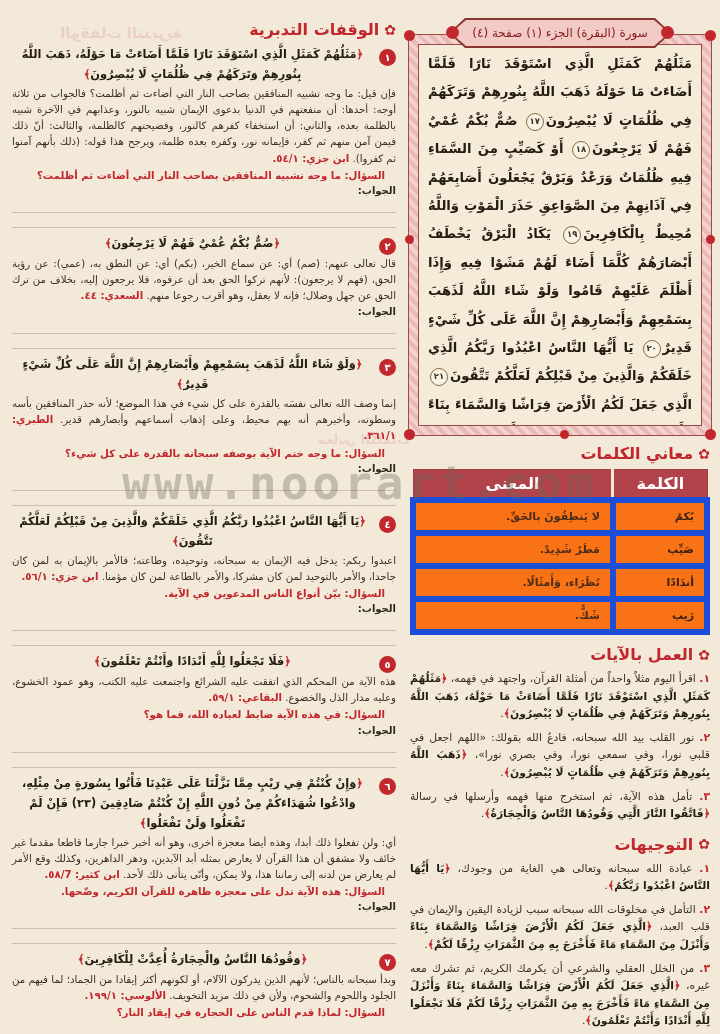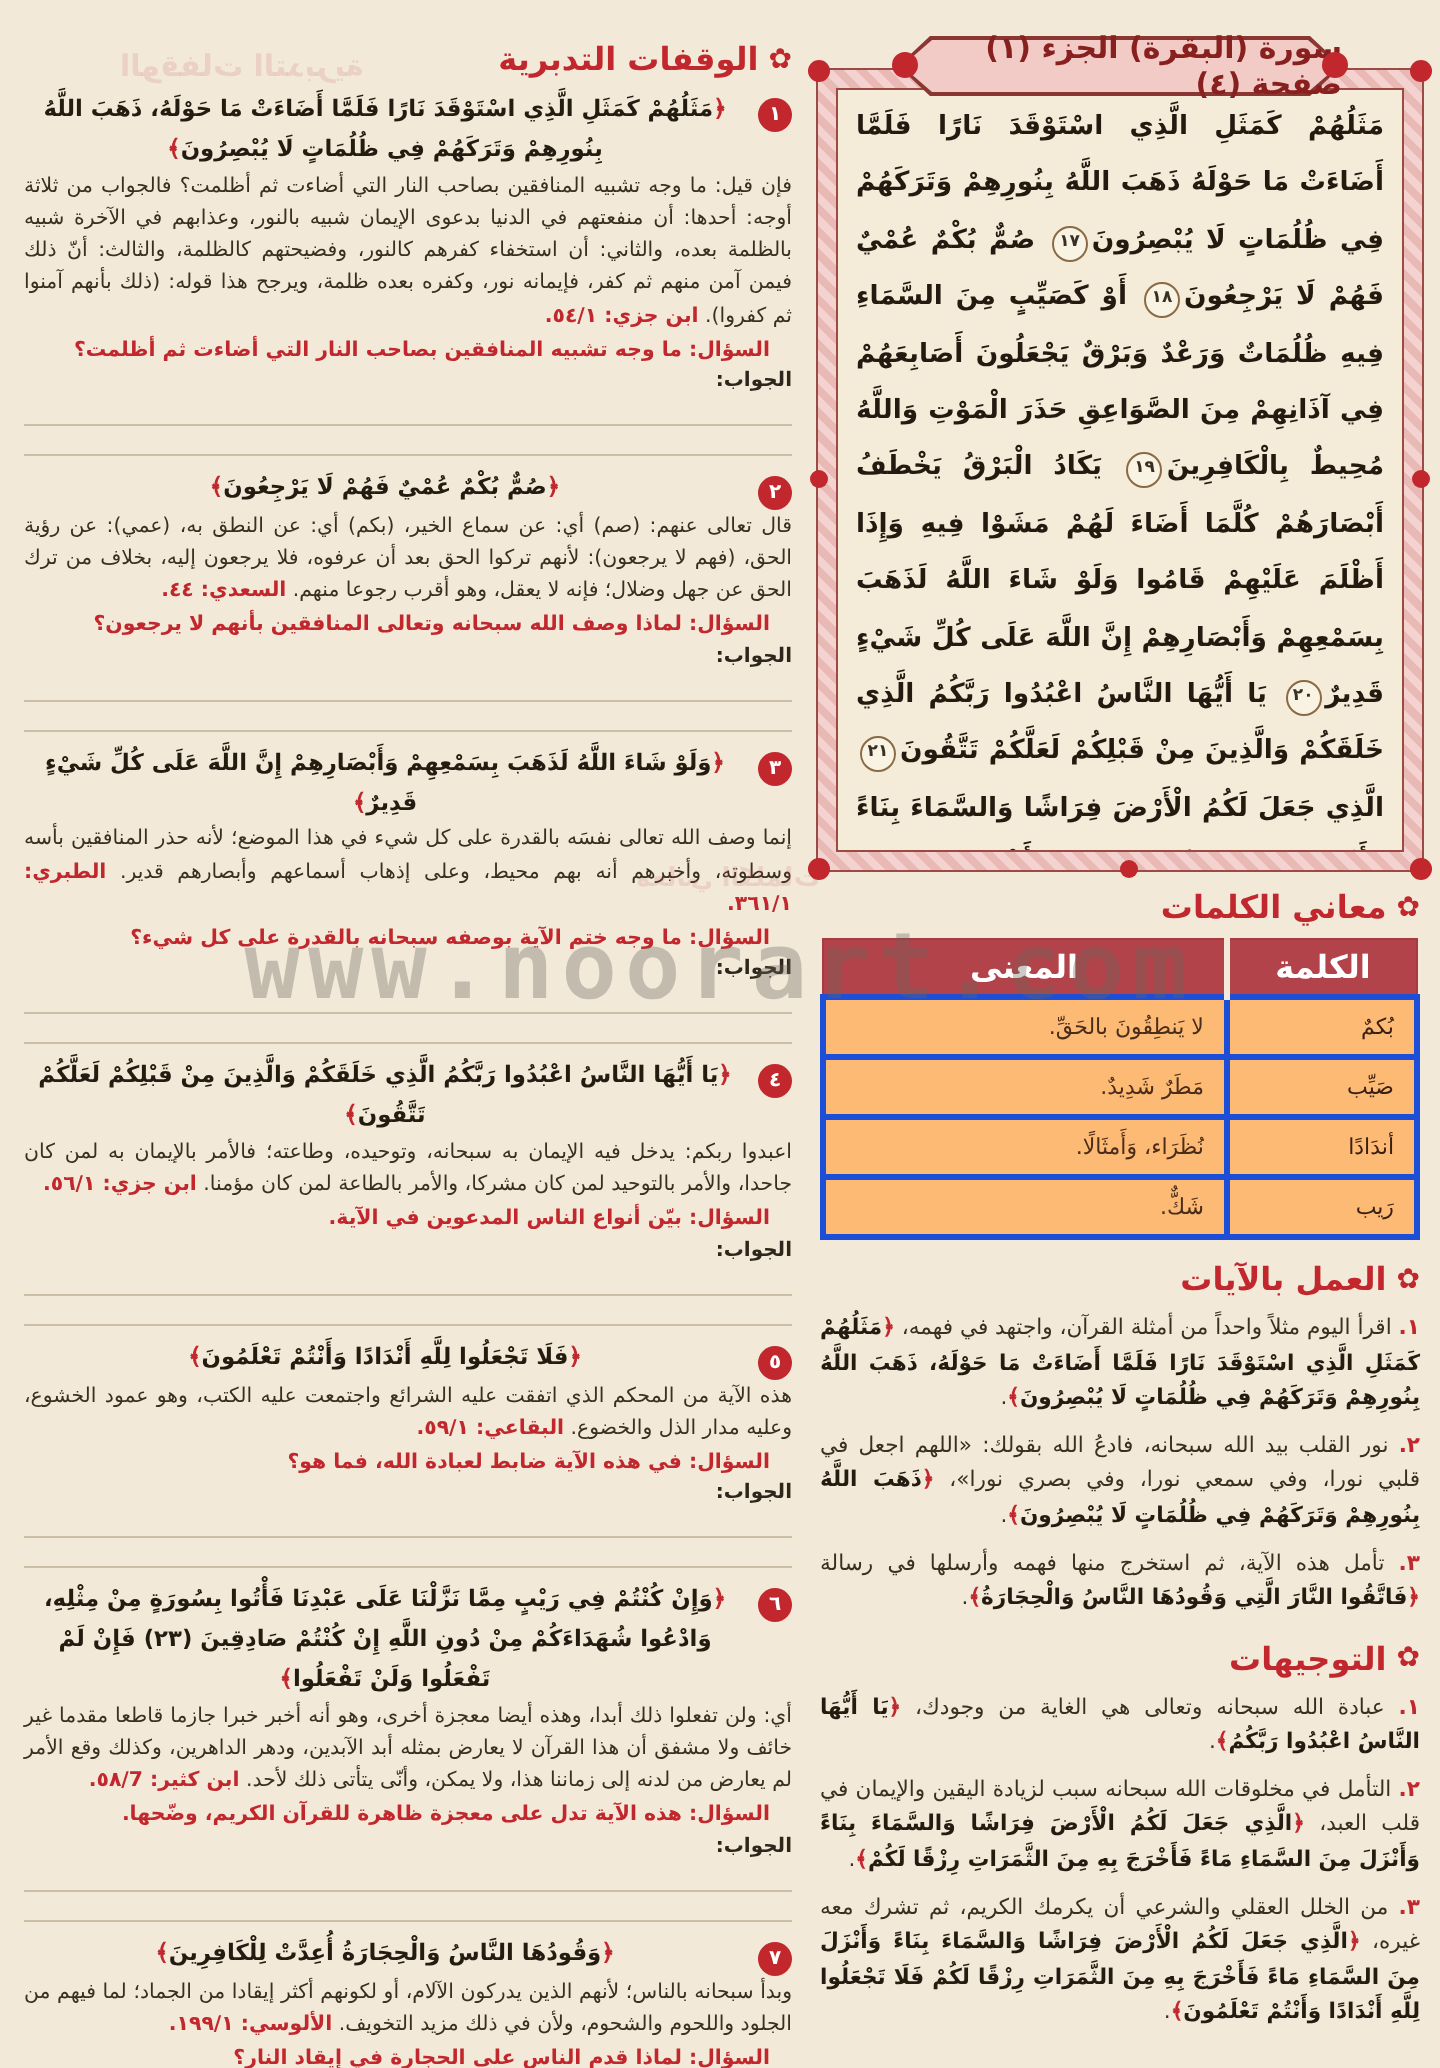--- a/index.html
+++ b/index.html
@@ -24,21 +24,21 @@
       margin:0 2px;vertical-align:1px;background:#f9f3e3;}
   .dot{position:absolute;background:#c1272d;border-radius:50%;z-index:6;}
 
   
   .banner{position:absolute;top:-17px;left:40px;right:40px;height:30px;z-index:5;}
   .banner-shape{position:absolute;inset:0;background:#8a3632;
       clip-path:polygon(0 50%,16px 0,calc(100% - 16px) 0,100% 50%,calc(100% - 16px) 100%,16px 100%);}
   .banner-shape.inner{inset:2px;background:#f2cbc7;
       clip-path:polygon(0 50%,15px 0,calc(100% - 15px) 0,100% 50%,calc(100% - 15px) 100%,15px 100%);}
   .banner-text{position:absolute;inset:0;display:flex;align-items:center;justify-content:center;
-      color:#87201f;font-weight:bold;font-size:15px;}
+      color:#87201f;font-weight:normal;font-size:12px;}
   .bdot{width:13px;height:13px;top:8px;}
 
   
   .left-col{position:absolute;top:20px;left:12px;width:384px;}
   .stop{margin-bottom:6px;}
   .stop-verse{display:flex;gap:6px;align-items:flex-start;margin-bottom:1px;}
   .snum{flex:0 0 auto;width:17px;height:17px;border-radius:50%;background:#c1272d;color:#fff;
       font-size:10px;font-weight:bold;display:flex;align-items:center;justify-content:center;margin-top:4px;}
   .sv{flex:1;text-align:center;font-weight:bold;font-size:11.4px;line-height:1.75;color:#241b11;}
   .br{color:#c1272d;font-weight:bold;}
@@ -47,21 +47,21 @@
   .qline{margin:1px 11px 0 0;color:#c1272d;font-weight:bold;font-size:10.2px;line-height:1.5;}
   .ans-label{font-weight:bold;font-size:10px;color:#2e261c;line-height:1.5;}
   .ans-line{border-bottom:1px solid #cdbfa6;height:14px;}
 
   
   .right-col{position:absolute;top:444px;right:10px;width:300px;}
   .wm-table{width:100%;border-collapse:collapse;margin:3px 0 10px 0;}
   .wm-table th{background:#b2434a;color:#fff;font-size:16px;font-weight:bold;
       padding:4px 6px;border:1px solid #a63b42;}
   .wm-table th.first{width:32%;border-left:3px solid #f2e9d8;}
-  .wm-table td{border:3px solid #1d4ed8;background:#fdba74;font-weight:normal;font-size:11px;
+  .wm-table td{border:6px solid #1d4ed8;background:#f97316;font-weight:bold;font-size:11px;
       padding:7px 10px;color:#3a2013;}
   .wm-table td.meaning{text-align:right;color:#4a2c1a;}
 
   .num-item{margin:0 0 7px 0;font-size:10.8px;line-height:1.6;text-align:justify;color:#3a2f21;}
   .inum{color:#c1272d;font-weight:bold;}
   .iverse{font-weight:bold;color:#241b11;}
 
   
   .watermark{position:absolute;top:456px;left:0;width:720px;direction:ltr;text-align:center;
       font-family:"DejaVu Sans Mono",monospace;font-weight:bold;font-size:46px;letter-spacing:4px;
@@ -128,21 +128,20 @@
       <div class="ans-line"></div>
       <div class="ans-line"></div>
     </div>
 
     <div class="stop">
       <div class="stop-verse">
           <span class="snum">٢</span>
         <span class="sv"><span class="br">﴿</span><span>صُمٌّ بُكْمٌ عُمْيٌ فَهُمْ لَا يَرْجِعُونَ</span><span class="br">﴾</span></span>
         </div>
       <p class="stop-body"><span>قال تعالى عنهم: (صم) أي: عن سماع الخير، (بكم) أي: عن النطق به، (عمي): عن رؤية الحق، (فهم لا يرجعون): لأنهم تركوا الحق بعد أن عرفوه، فلا يرجعون إليه، بخلاف من ترك الحق عن جهل وضلال؛ فإنه لا يعقل، وهو أقرب رجوعا منهم.</span> <span class="src">السعدي: ٤٤.</span></p>
-      <p class="qline"><span>السؤال:</span> <span>لماذا وصف الله سبحانه وتعالى المنافقين بأنهم لا يرجعون؟</span></p>
       <div class="ans-label">الجواب:</div>
       <div class="ans-line"></div>
       <div class="ans-line"></div>
     </div>
 
     <div class="stop">
       <div class="stop-verse">
           <span class="snum">٣</span>
         <span class="sv"><span class="br">﴿</span><span>وَلَوْ شَاءَ اللَّهُ لَذَهَبَ بِسَمْعِهِمْ وَأَبْصَارِهِمْ إِنَّ اللَّهَ عَلَى كُلِّ شَيْءٍ قَدِيرٌ</span><span class="br">﴾</span></span>
         </div>

